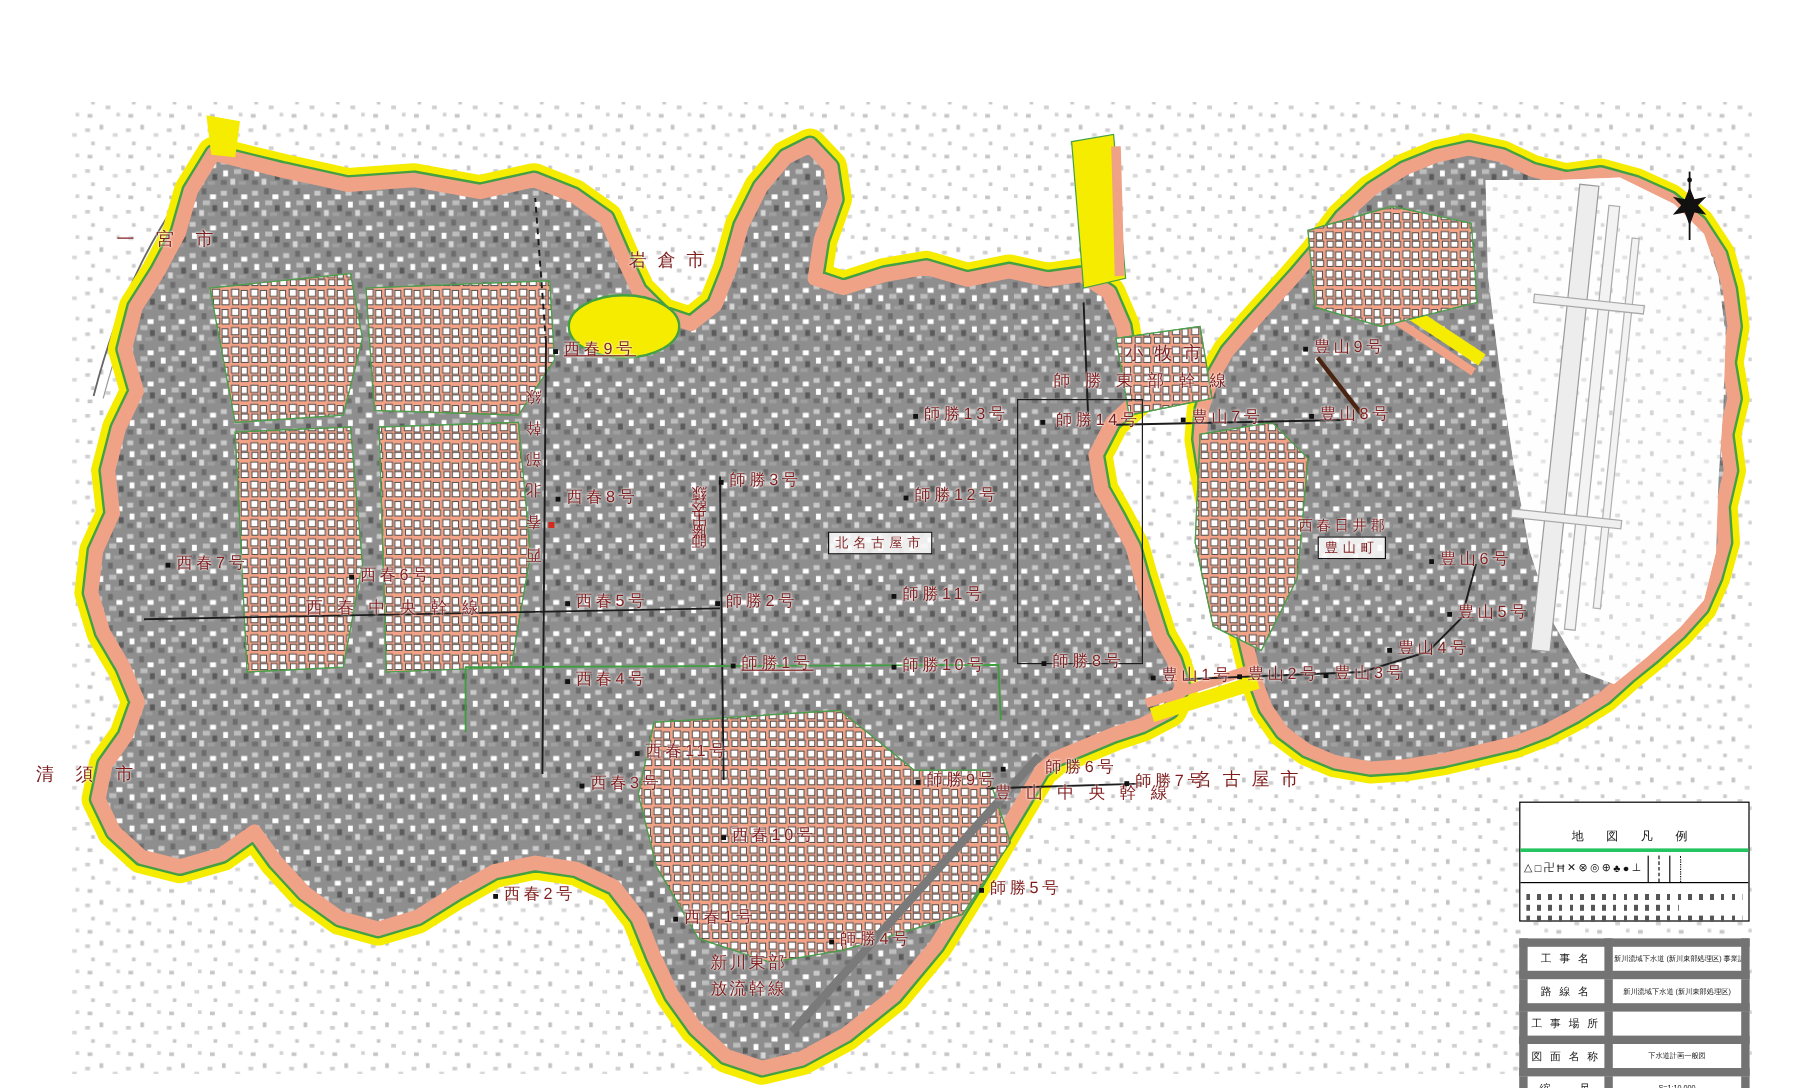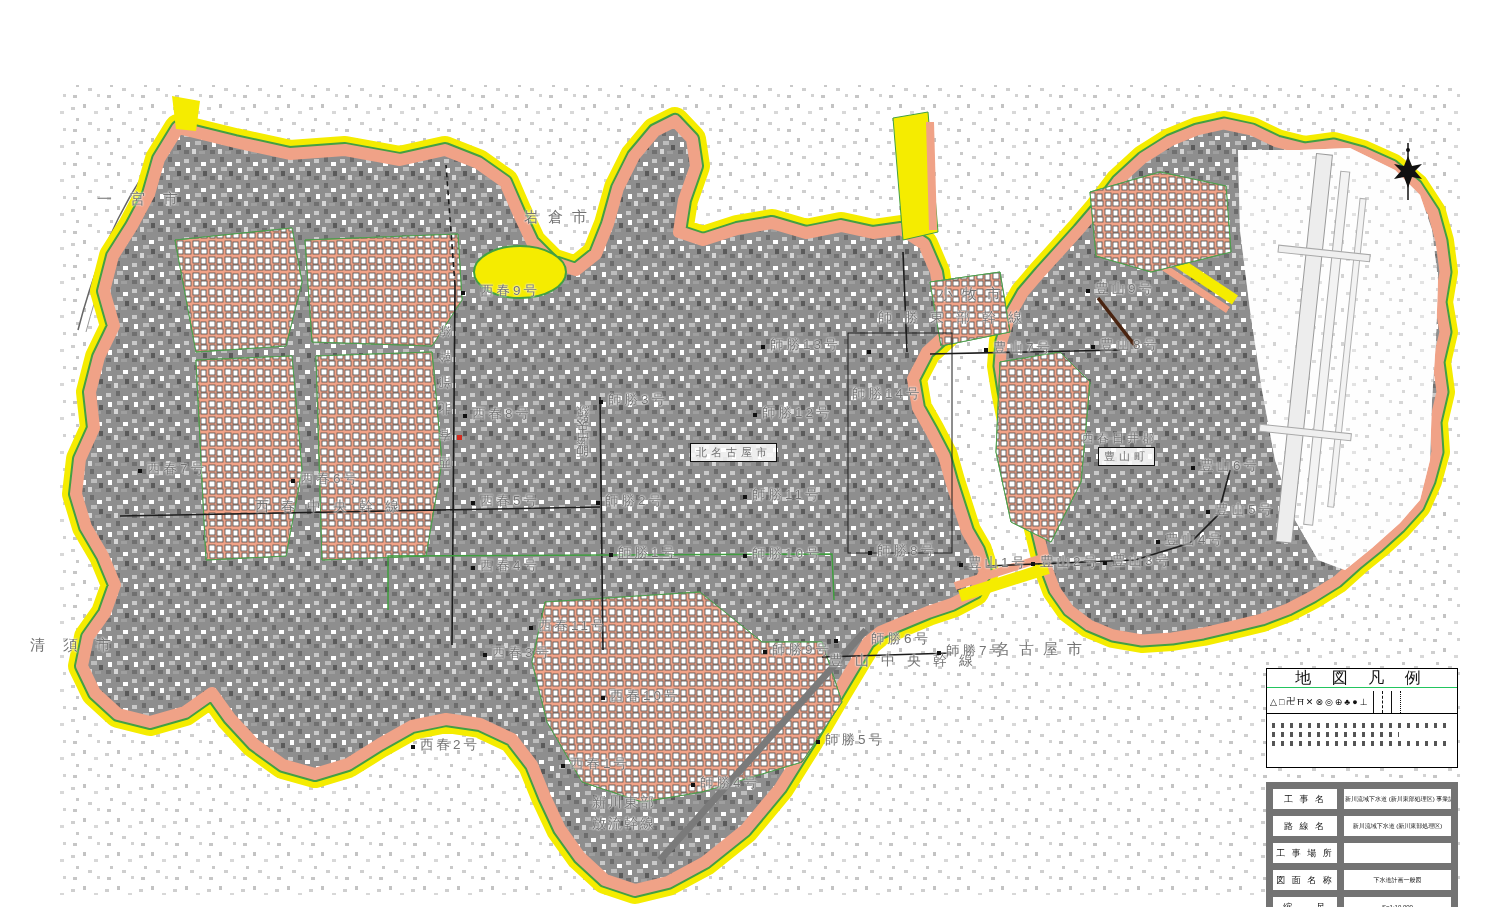--- a/index.html
+++ b/index.html
@@ -5,21 +5,21 @@
   html,body{margin:0;padding:0;background:#fff;}
   #stage{position:relative;width:1496px;height:907px;background:#fff;overflow:hidden;
          font-family:"Liberation Sans","DejaVu Sans",sans-serif;}
   #map-svg{position:absolute;left:0;top:0;}
   
   #title-box{position:absolute;left:572px;top:12px;width:386px;height:36px;
     border:3px solid #000;display:flex;align-items:center;justify-content:center;
     background:#fff;font-size:24px;font-weight:bold;letter-spacing:2px;color:#000;}
   
   #map-labels{position:absolute;left:0;top:0;width:100%;height:100%;}
-  .lbl{position:absolute;white-space:nowrap;color:#737373;
+  .lbl{position:absolute;white-space:nowrap;color:#7f1d1d;
        text-shadow:0 0 2px #fff,0 0 2px #fff;}
   .city {font-size:15px;letter-spacing:9px;}
   .cityw{font-size:15px;letter-spacing:18px;}
   .area {font-size:12px;letter-spacing:3px;}
   .trunk{font-size:14px;letter-spacing:12px;}
   .trunk2{font-size:14px;letter-spacing:2px;}
   .point{font-size:13.5px;letter-spacing:3px;}
   .vert ,.vertw{writing-mode:vertical-rl;transform:rotate(180deg);font-size:13px;}
   .vert {letter-spacing:8px;}
   .vertw{letter-spacing:26px;}
@@ -28,22 +28,22 @@
   .dot{position:absolute;width:4px;height:4px;background:#111;}
   
   #scalebox{position:absolute;left:300px;top:834px;width:220px;height:40px;}
   #scale-text{position:absolute;left:80px;top:0;font-size:12px;letter-spacing:3px;color:#111;}
   #scale-bar{position:absolute;left:22px;top:24px;width:168px;height:5px;background:#111;}
   #scale-bar:before{content:"";position:absolute;left:-4px;top:-3px;width:176px;height:1px;background:#111;}
   .stick{position:absolute;top:14px;font-size:6px;color:#222;}
   
   #legend{position:absolute;left:1266px;top:668px;width:192px;height:100px;
     border:1px solid #000;background:#fff;box-sizing:border-box;}
-  #legend-title{height:18px;line-height:18px;text-align:center;font-size:16px;
-    letter-spacing:8px;border-bottom:1px solid #22c55e;color:#111;}
+  #legend-title{height:18px;line-height:18px;text-align:center;font-size:10px;
+    letter-spacing:8px;border-bottom:3px solid #22c55e;color:#111;margin-top:20px;}
   #legend-symbols{display:flex;align-items:center;gap:2px;padding:4px 3px 2px 3px;
     font-size:9px;color:#111;height:26px;box-sizing:border-box;border-bottom:1px solid #000;}
   #legend-symbols span{display:inline-block;}
   .vline{display:inline-block;width:0;height:22px;margin:0 3px;}
   .vl-solid {border-left:1px solid #111;}
   .vl-dash  {border-left:1px dashed #111;}
   .vl-dot   {border-left:1px dotted #111;}
   #legend-fine{padding:5px 4px;}
   .fp-row{height:5px;margin:4px 1px;
     background:repeating-linear-gradient(90deg,#555 0 3px,transparent 3px 9px);}
@@ -186,21 +186,21 @@
       <span class="lbl area" style="left: 1082px; top: 430px;">西春日井郡</span>
       <span class="lbl boxed" style="left: 1098px; top: 447px;">豊山町</span>
       <span class="lbl boxed" style="left: 690px; top: 443px;">北名古屋市</span>
       <span class="lbl trunk" style="left: 878px; top: 309px;">師勝東部幹線</span>
       <span class="lbl trunk" style="left: 255px; top: 498px;">西春中央幹線</span>
       <span class="lbl trunk" style="left: 795px; top: 652px; margin-left: 34px;">豊山中央幹線</span>
       <span class="lbl trunk2" style="left: 592px; top: 794px;">新川東部</span>
       <span class="lbl trunk2" style="left: 592px; top: 815px;">放流幹線</span>
       <span class="lbl vertw" style="left: 436px; top: 322px;">西春北部幹線</span>
       <span class="lbl vert" style="left: 574px; top: 420px;">師勝中央幹線</span>
-      <span class="lbl point" style="left: 480px; top: 282px;">西春9号</span>
+      <span class="lbl point" style="left: 470px; top: 282px; text-decoration: underline;">西春9号</span>
       <i class="dot" style="left: 461px; top: 291px;"></i>
       <span class="lbl point" style="left: 472px; top: 405px;">西春8号</span>
       <i class="dot" style="left: 463px; top: 414px;"></i>
       <span class="lbl point" style="left: 147px; top: 460px;">西春7号</span>
       <i class="dot" style="left: 138px; top: 469px;"></i>
       <span class="lbl point" style="left: 300px; top: 470px;">西春6号</span>
       <i class="dot" style="left: 291px; top: 479px;"></i>
       <span class="lbl point" style="left: 480px; top: 492px;">西春5号</span>
       <i class="dot" style="left: 471px; top: 501px;"></i>
       <span class="lbl point" style="left: 480px; top: 557px;">西春4号</span>
@@ -216,21 +216,21 @@
       <span class="lbl point" style="left: 610px; top: 687px;">西春10号</span>
       <i class="dot" style="left: 601px; top: 696px;"></i>
       <span class="lbl point" style="left: 608px; top: 391px;">師勝3号</span>
       <i class="dot" style="left: 599px; top: 400px;"></i>
       <span class="lbl point" style="left: 605px; top: 492px;">師勝2号</span>
       <i class="dot" style="left: 596px; top: 501px;"></i>
       <span class="lbl point" style="left: 618px; top: 544px; text-decoration: underline;">師勝1号</span>
       <i class="dot" style="left: 609px; top: 553px;"></i>
       <span class="lbl point" style="left: 770px; top: 336px;">師勝13号</span>
       <i class="dot" style="left: 761px; top: 345px;"></i>
-      <span class="lbl point" style="left: 852px; top: 341px; margin-top: 44px;">師勝14号</span>
+      <span class="lbl point" style="left: 880px; top: 341px;">師勝14号</span>
       <i class="dot" style="left: 867px; top: 350px;"></i>
       <span class="lbl point" style="left: 762px; top: 404px;">師勝12号</span>
       <i class="dot" style="left: 753px; top: 413px;"></i>
       <span class="lbl point" style="left: 752px; top: 486px;">師勝11号</span>
       <i class="dot" style="left: 743px; top: 495px;"></i>
       <span class="lbl point" style="left: 752px; top: 545px;">師勝10号</span>
       <i class="dot" style="left: 743px; top: 554px;"></i>
       <span class="lbl point" style="left: 877px; top: 542px;">師勝8号</span>
       <i class="dot" style="left: 868px; top: 551px;"></i>
       <span class="lbl point" style="left: 772px; top: 641px;">師勝9号</span>

